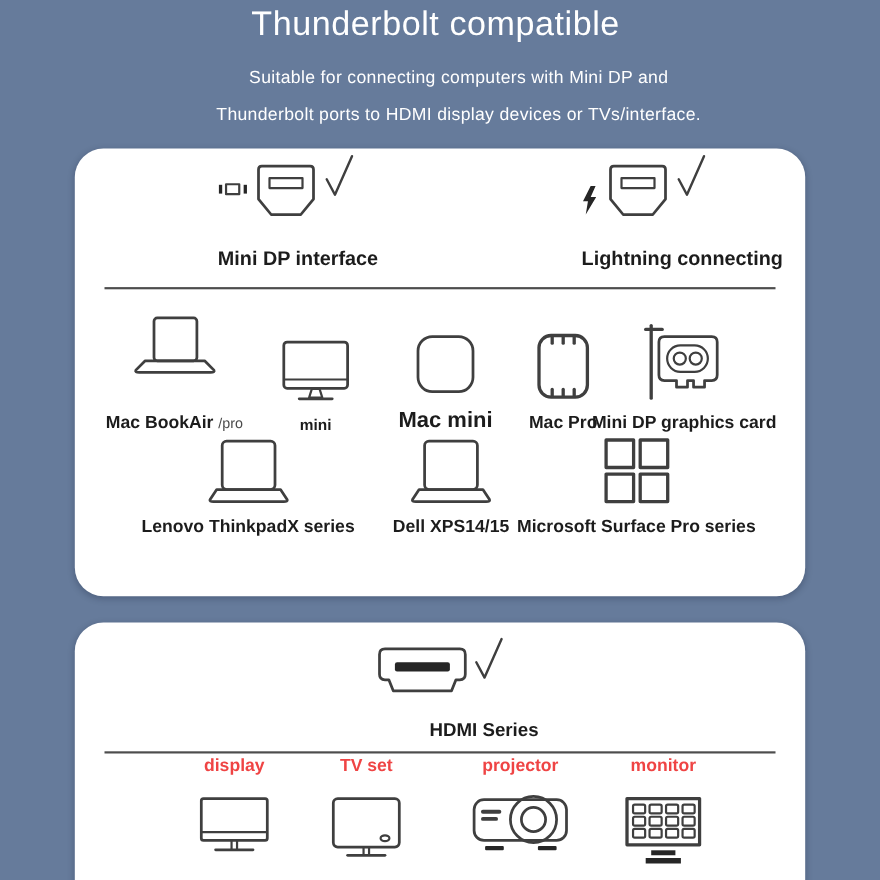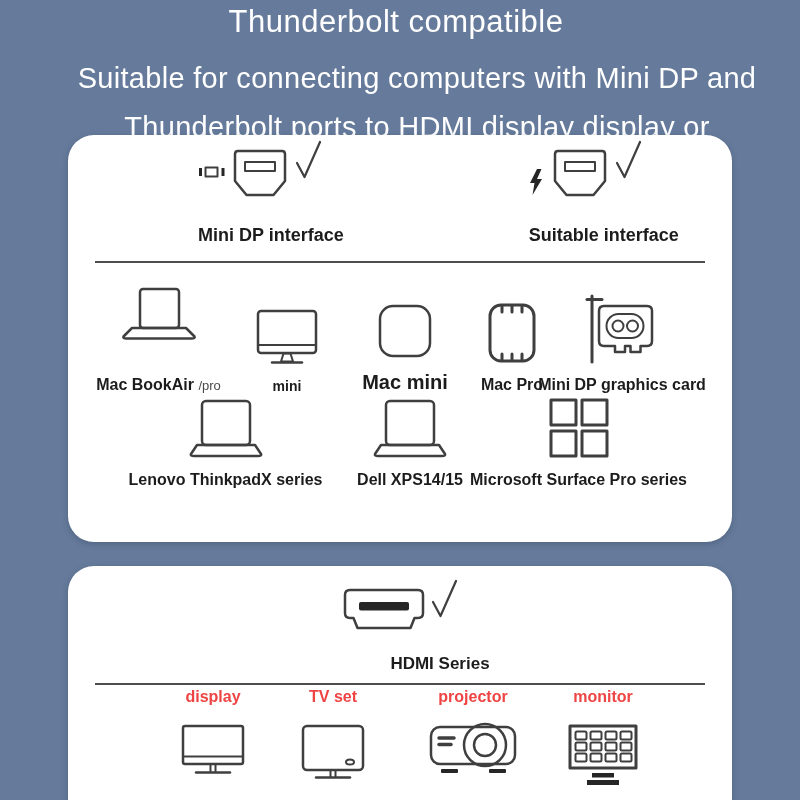--- a/index.html
+++ b/index.html
@@ -6,21 +6,21 @@
   body{background:#667b9b;}
   .page{
     position:relative;width:800px;height:800px;overflow:hidden;
     background:#667b9b;
     font-family:"Liberation Sans","DejaVu Sans",sans-serif;
     margin:0 auto;
   }
   
   .header{position:absolute;top:0;left:0;width:792px;text-align:center;color:#ffffff;}
   .title{font-size:31px;font-weight:400;letter-spacing:.5px;padding-top:4px;}
-  .sub{font-size:29px;font-weight:400;letter-spacing:.3px;padding-left:42px;}
+  .sub{font-size:16px;font-weight:400;letter-spacing:.3px;padding-left:42px;}
   .sub1{margin-top:22px;}
   .sub2{margin-top:16px;}
   
   .card{
     position:absolute;left:68px;width:664px;background:#ffffff;
     border-radius:26px;box-shadow:0 2px 6px rgba(25,35,60,.28);
   }
   .card1{top:135px;height:407px;}
   .card2{top:566px;height:280px;}
   .divider{position:absolute;left:27px;right:27px;height:0;border-top:2px solid #4d4d4d;}
@@ -73,21 +73,21 @@
   .out-dev:nth-child(3) .out-icon{margin-top:12px;}
 </style>
 </head>
 <body>
 
 <div class="page">
 
   <div class="header">
     <div class="title">Thunderbolt compatible</div>
     <div class="sub sub1">Suitable for connecting computers with Mini DP and</div>
-    <div class="sub sub2">Thunderbolt ports to HDMI display display or TVs/projectors.</div>
+    <div class="sub sub2">Thunderbolt ports to HDMI display devices or TVs/interface.</div>
   </div>
 
   <section class="card card1">
 
     <div class="iface-row">
 
       <div class="iface iface-a">
         <div class="iface-icons">
           <span class="plug-pre">
             <svg width="28" height="14" viewBox="0 0 28 14">
@@ -123,21 +123,21 @@
               <path class="st" d="M8 2 H52 Q55 2 55 5 V32 L43.5 46 H16.5 L5 32 V5 Q5 2 8 2 Z"></path>
               <rect class="st w2" x="15" y="13" width="30" height="9"></rect>
             </svg>
           </span>
           <span class="check">
             <svg width="27" height="42" viewBox="0 0 27 42">
               <polyline class="st" style="stroke-width:2.2" points="2,24 9.5,38 25,3"></polyline>
             </svg>
           </span>
         </div>
-        <div class="iface-label">Suitable interface</div>
+        <div class="iface-label">Lightning connecting</div>
       </div>
     </div>
 
     <div class="divider"></div>
 
     <div class="dev-row row1">
 
       <div class="dev">
         <span>
           <svg width="76" height="54" viewBox="0 0 76 54">

